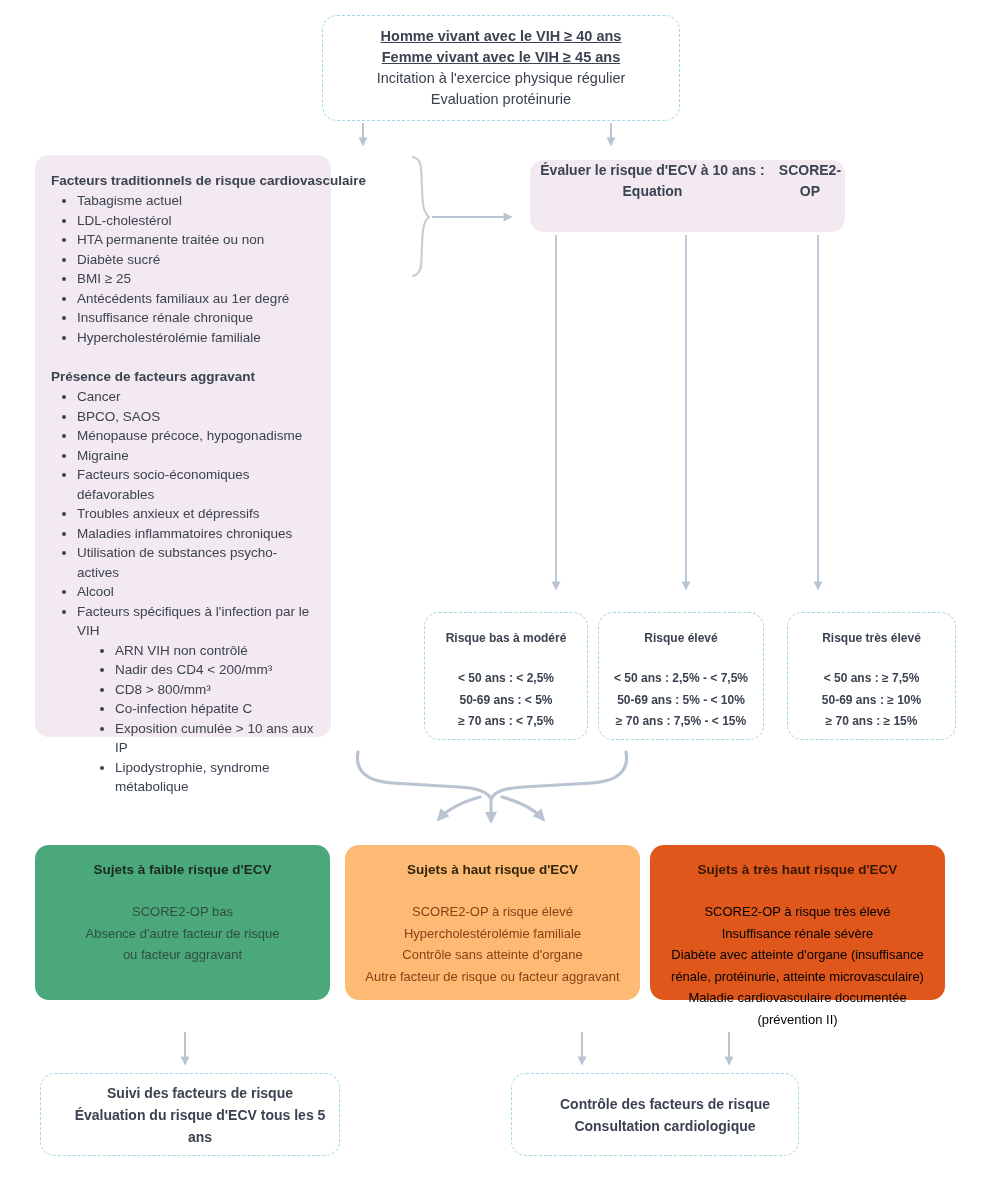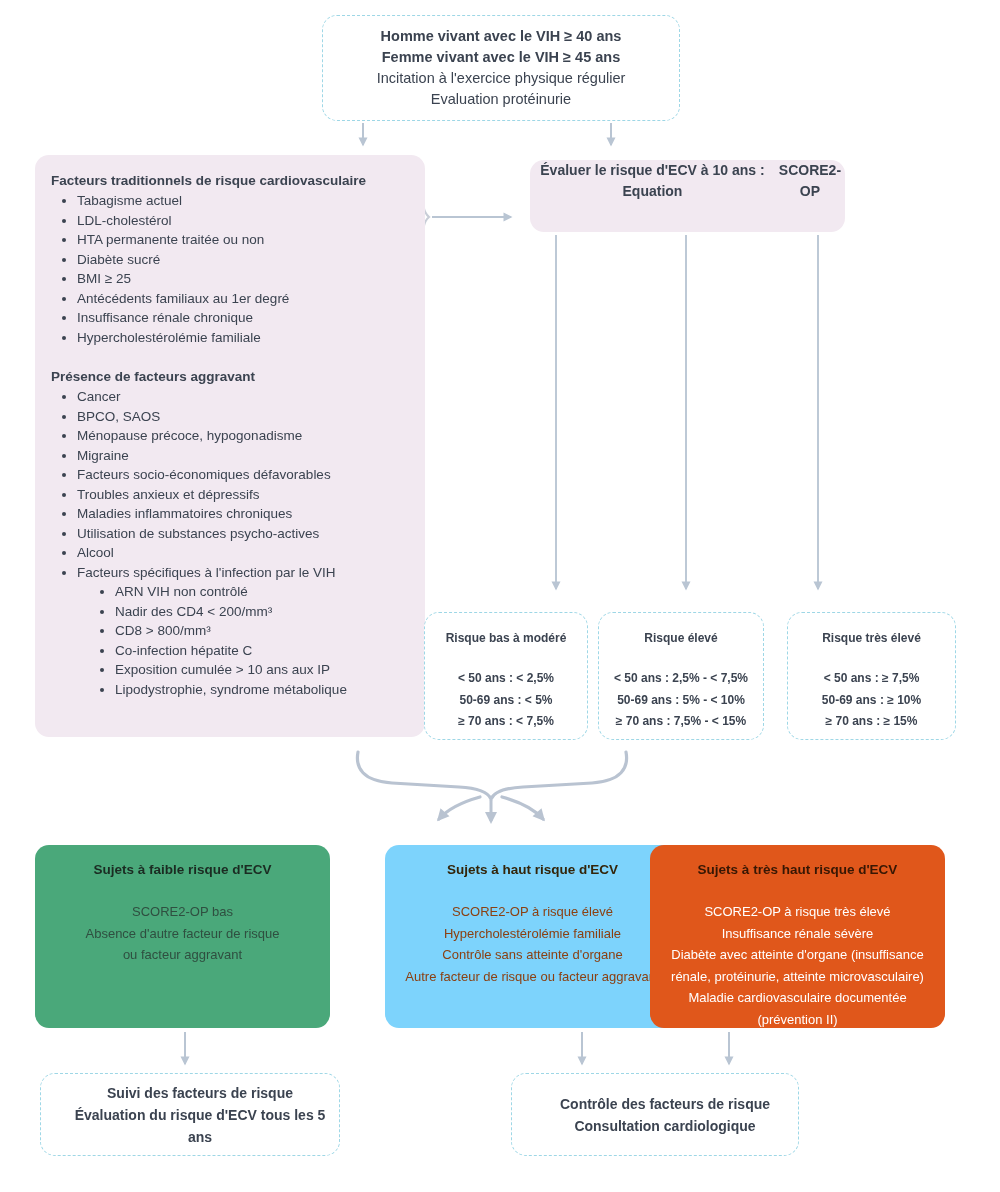--- a/index.html
+++ b/index.html
@@ -5,51 +5,51 @@
   html,body{margin:0;padding:0;background:#fff;}
   body{font-family:"Liberation Sans", sans-serif;color:#3b4350;}
   .canvas{position:relative;width:1000px;height:1192px;background:#fff;overflow:hidden;}
   .arrows{position:absolute;left:0;top:0;width:1000px;height:1192px;z-index:0;}
   .box{position:absolute;z-index:1;box-sizing:border-box;}
   .dashed{background:#fff;border:1.6px dashed #9ed7e6;border-radius:15px;}
   .soft{background:#f2e9f1;border-radius:14px;}
   
   .top-box{left:322px;top:15px;width:358px;height:106px;display:flex;flex-direction:column;justify-content:center;text-align:center;}
   .top-box div{line-height:21px;font-size:14.5px;}
-  .b{font-weight:bold;}
+  .b{font-weight:bold;text-decoration:underline;}
   
-  .factors{left:35px;top:155px;width:390px;height:582px;padding:15px 14px 15px 16px;font-size:13.5px;}
+  .factors{left:35px;top:155px;width:296px;height:582px;padding:15px 14px 15px 16px;font-size:13.5px;}
   .f-title{font-weight:bold;font-size:13.5px;line-height:21px;white-space:nowrap;}
   .factors ul{margin:0;padding-left:26px;list-style:disc;}
   .factors li{line-height:19.5px;}
   .factors ul.sub{padding-left:64px;}
   .gap{margin-top:19px;}
   
   .evaluate{left:530px;top:160px;width:315px;height:72px;display:flex;flex-direction:row;justify-content:center;text-align:center;font-weight:bold;font-size:14px;}
   .evaluate div{line-height:21px;}
   
   .risk{top:612px;height:128px;padding-top:15px;text-align:center;font-weight:bold;font-size:12px;}
   .risk .r-title{line-height:20px;margin-bottom:20px;}
   .risk .r-line{line-height:21.5px;}
   .risk1{left:424px;width:164px;}
   .risk2{left:598px;width:166px;}
   .risk3{left:787px;width:169px;}
   
-  .cat{top:845px;height:183px;border-radius:14px;padding:15px 11px 0 11px;text-align:center;}
+  .cat{top:845px;height:155px;border-radius:14px;padding:15px 11px 0 11px;text-align:center;}
   .cat .c-title{font-weight:bold;font-size:13.5px;line-height:20px;margin-bottom:21px;}
   .cat .c-line{font-size:13px;line-height:21.5px;}
   .cat-green{left:35px;width:295px;background:#4aa87a;}
   .cat-green .c-title{color:#1b2b22;}
   .cat-green .c-line{color:#2f4f40;}
-  .cat-yellow{left:345px;width:295px;background:#7dd3fc;margin-left:40px;}
+  .cat-yellow{left:345px;width:295px;background:#fdba74;}
   .cat-yellow .c-title{color:#33250a;}
   .cat-yellow .c-line{color:#8a4012;}
   .cat-orange{left:650px;width:295px;background:#e0571b;}
   .cat-orange .c-title{color:#371704;}
-  .cat-orange .c-line{color:#ffffff;}
+  .cat-orange .c-line{color:#000000;}
   
   .outcome{top:1073px;height:83px;display:flex;flex-direction:column;justify-content:center;text-align:center;font-weight:bold;font-size:14px;padding-left:20px;}
   .outcome div{line-height:22px;}
   .outcome1{left:40px;width:300px;}
   .outcome2{left:511px;width:288px;}
 </style>
 </head>
 <body>
 
 <div class="canvas">

